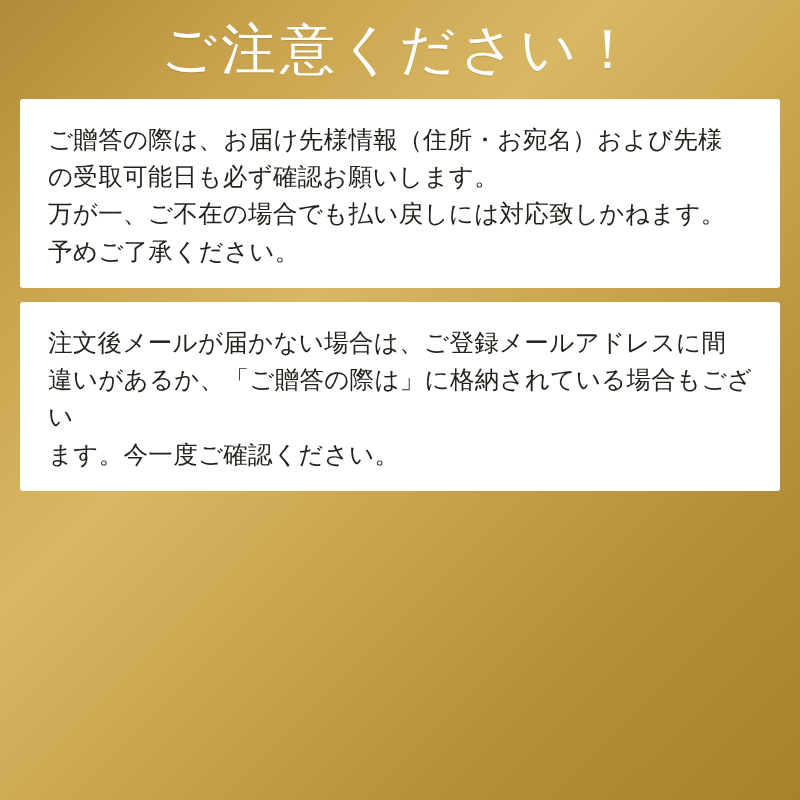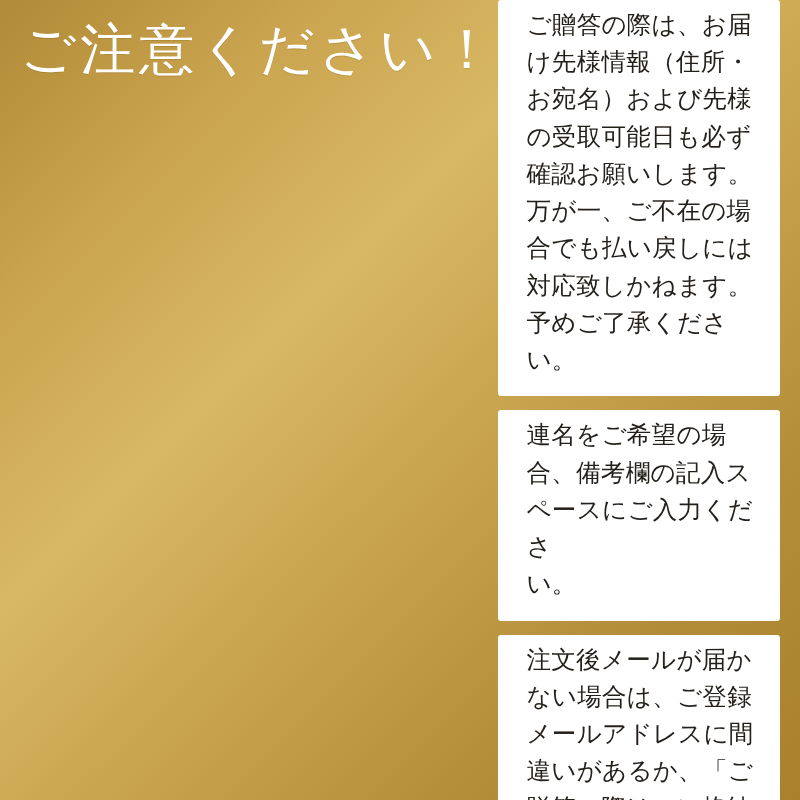--- a/index.html
+++ b/index.html
@@ -13,21 +13,21 @@
     font-family: "Liberation Sans", "DejaVu Sans", sans-serif;
     overflow: hidden;
     -webkit-font-smoothing: antialiased;
   }
   .poster {
     width: 800px;
     height: 800px;
     box-sizing: border-box;
     padding: 0 20px;
     display: flex;
-    flex-direction: row;
+    flex-direction: column;
   }
   .title {
     color: #ffffff;
     font-size: 55px;
     font-weight: 400;
     letter-spacing: 4px;
     text-align: center;
     line-height: 1.0;
     padding-top: 22px;
     padding-bottom: 22px;
@@ -38,21 +38,21 @@
     display: flex;
     flex-direction: column;
     gap: 14px;
     flex: 1;
     padding-bottom: 20px;
   }
   .card {
     background: #ffffff;
     border-radius: 3px;
     box-sizing: border-box;
-    padding: 6px 26px 18px 28px;
+    padding: 22px 26px 18px 28px;
     display: flex;
     align-items: center;
     font-family: Liberation Serif, serif;
   }
   .card p {
     margin: 0;
     color: #231f1a;
     font-size: 24.5px;
     line-height: 1.52;
     letter-spacing: 0.3px;
@@ -70,24 +70,20 @@
   <div class="cards">
 
     <div class="card">
       <p>ご贈答の際は、お届け先様情報（住所・お宛名）および先様
 の受取可能日も必ず確認お願いします。
 万が一、ご不在の場合でも払い戻しには対応致しかねます。
 予めご了承ください。</p>
     </div>
 
 
-    <div class="card">
-      <p>連名をご希望の場合、備考欄の記入スペースにご入力くださ
-い。</p>
-    </div>
 
     <div class="card">
       <p>注文後メールが届かない場合は、ご登録メールアドレスに間
 違いがあるか、「ご贈答の際は」に格納されている場合もござい
 ます。今一度ご確認ください。</p>
     </div>
 
   </div>
 </div>
 

